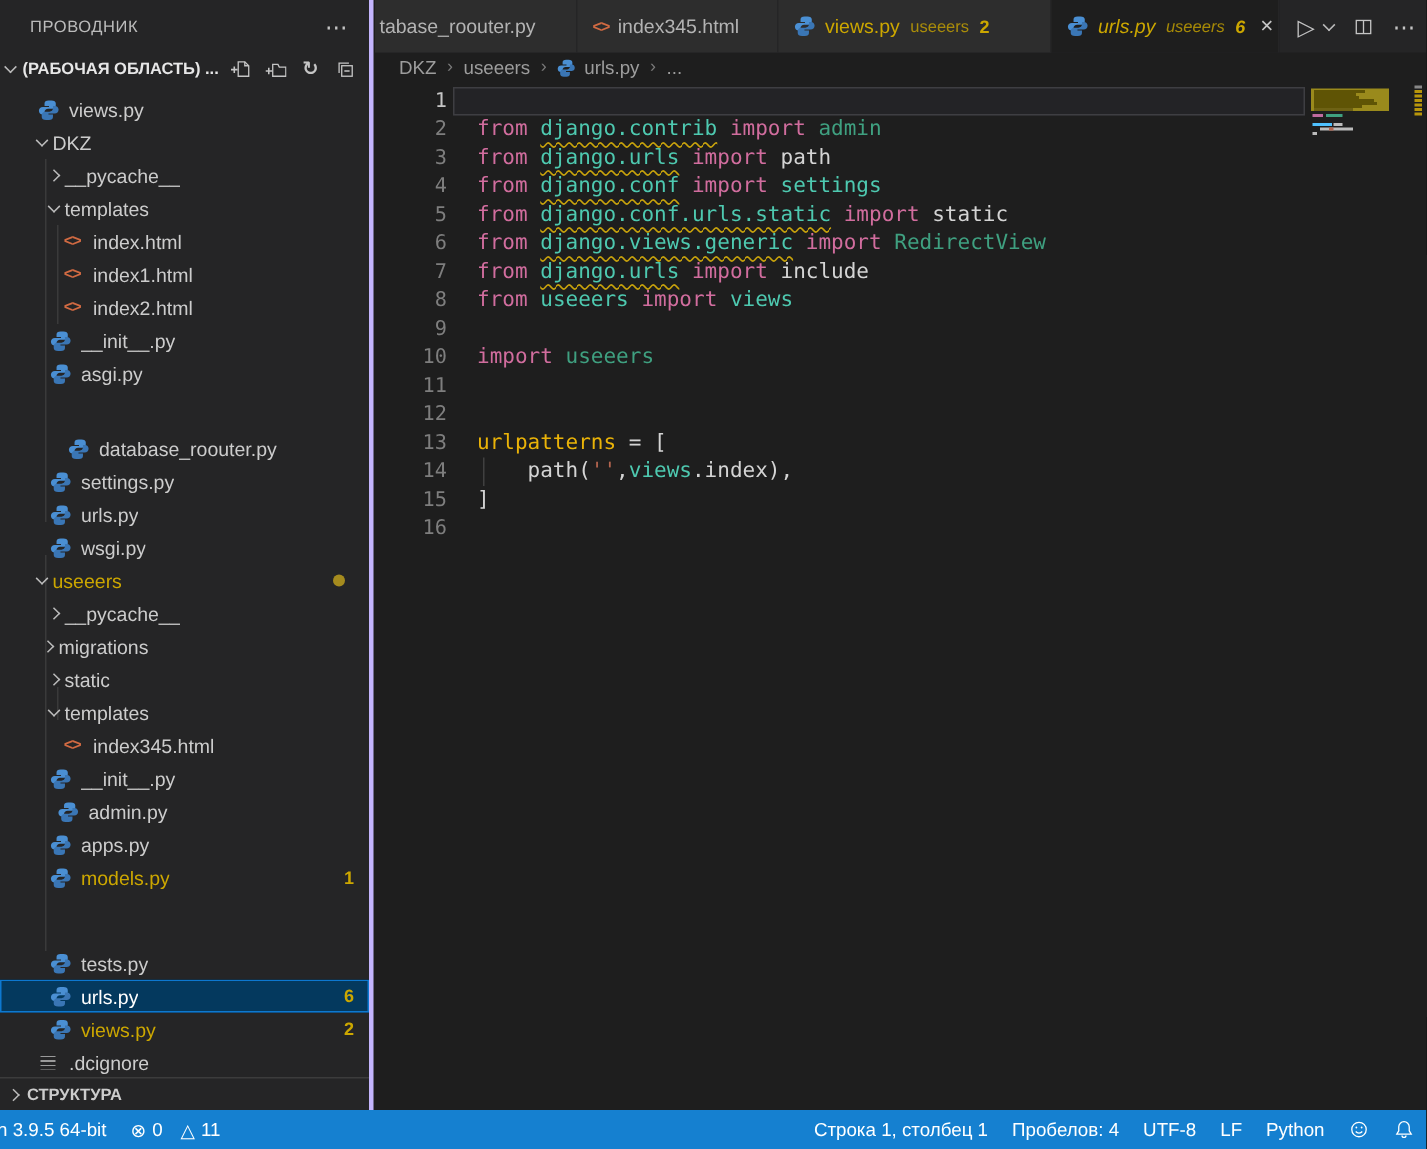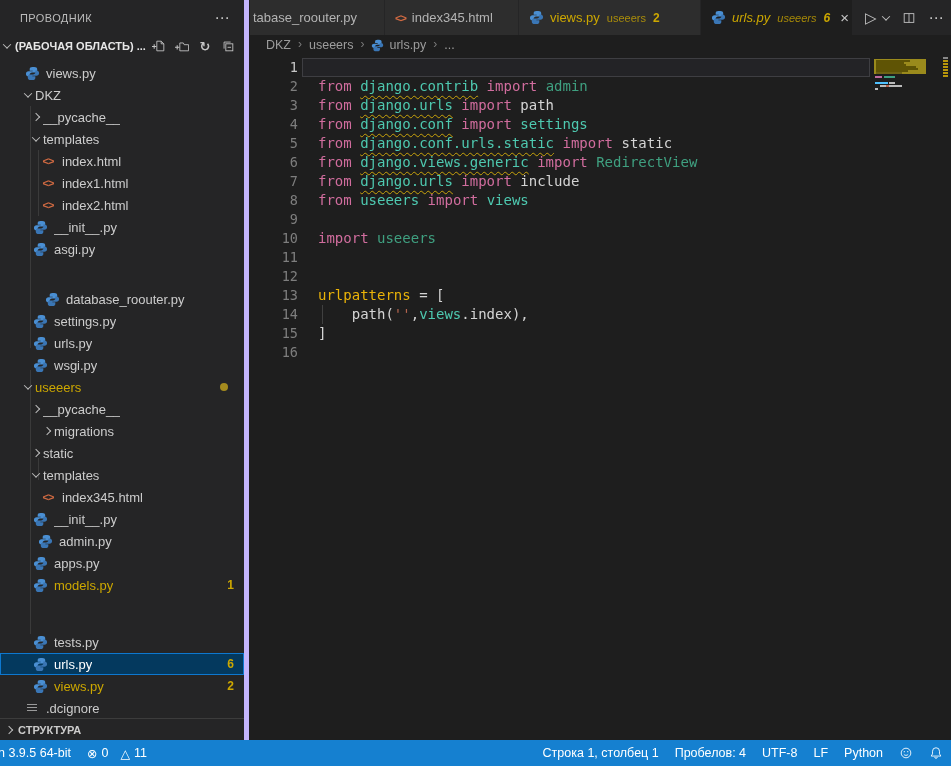--- a/index.html
+++ b/index.html
@@ -1,20 +1,20 @@
 <!DOCTYPE html>
 <html><head>
 <meta charset="utf-8">
 <style>
   *{margin:0;padding:0;box-sizing:border-box}
   body{background:#111;font-family:"Liberation Sans","DejaVu Sans",sans-serif}
   .app{position:relative;width:951px;height:766px;background:#1e1e1e;overflow:hidden}
 
   
-  .sidebar{position:absolute;left:0;top:0;width:249px;bottom:26px;background:#252526;border-right:5px solid #c4b5fd}
+  .sidebar{position:absolute;left:0;top:0;width:249px;bottom:26px;background:#252526;border-right:3px solid #c4b5fd}
   .sb-title-row{height:35px;display:flex;align-items:center;padding:0 14px 0 20px;color:#bbbbbb;font-size:11px;letter-spacing:.4px}
   .sb-title-row .more{margin-left:auto;color:#c5c5c5;font-size:15px;cursor:pointer}
   .sb-section-row{height:22px;display:flex;align-items:center;padding:0 8px 0 4px;color:#e7e7e7;font-size:11px;font-weight:700}
   .sb-section-row .lbl{margin-left:5px;white-space:nowrap;overflow:hidden}
   .sb-actions{margin-left:auto;display:flex;align-items:center;gap:7px;color:#c5c5c5}
   .sb-actions .ab{width:16px;height:16px;display:flex;align-items:center;justify-content:center;font-size:13px;cursor:pointer}
   .tree{position:relative;margin-top:5px}
   .row{display:flex;align-items:center;height:22px;font-size:13px;color:#cccccc;position:relative;cursor:pointer;white-space:nowrap}
   .row .tw{width:15px;display:flex;justify-content:center;flex:none}
   .fico{width:16px;height:16px;margin:0 6px 0 4px;flex:none;display:flex;align-items:center;justify-content:center;font-size:10px}
@@ -223,21 +223,21 @@
           </span>
           <span class="lbl warning">useeers</span>
           <span class="dot"></span>
         </div>
         <div class="row" style="padding-left: 28px;">
           <span class="tw">
             <span class="chev right"></span>
           </span>
           <span class="lbl ">__pycache__</span>
         </div>
-        <div class="row" style="padding-left: 39px;">
+        <div class="row" style="padding-left: 24px;">
           <span class="tw">
             <span class="chev right"></span>
           </span>
           <span class="lbl ">migrations</span>
         </div>
         <div class="row" style="padding-left: 28px;">
           <span class="tw">
             <span class="chev right"></span>
           </span>
           <span class="lbl ">static</span>

